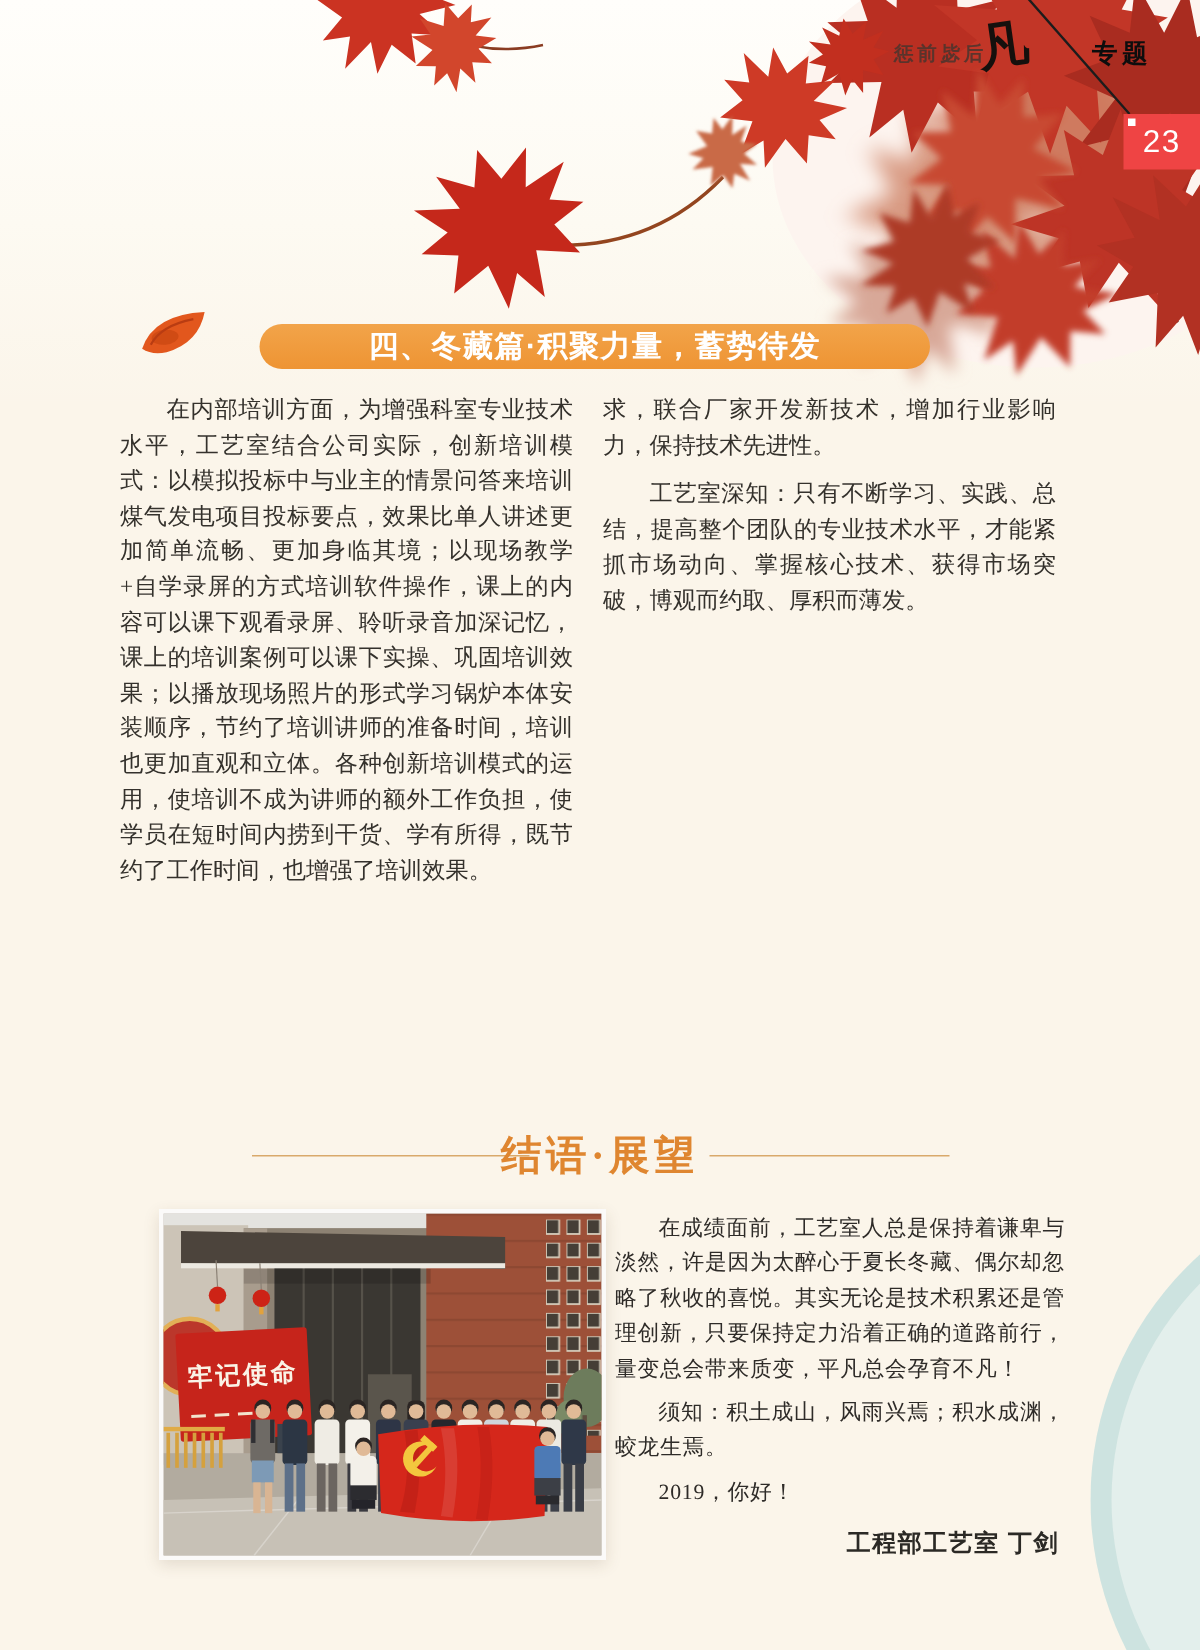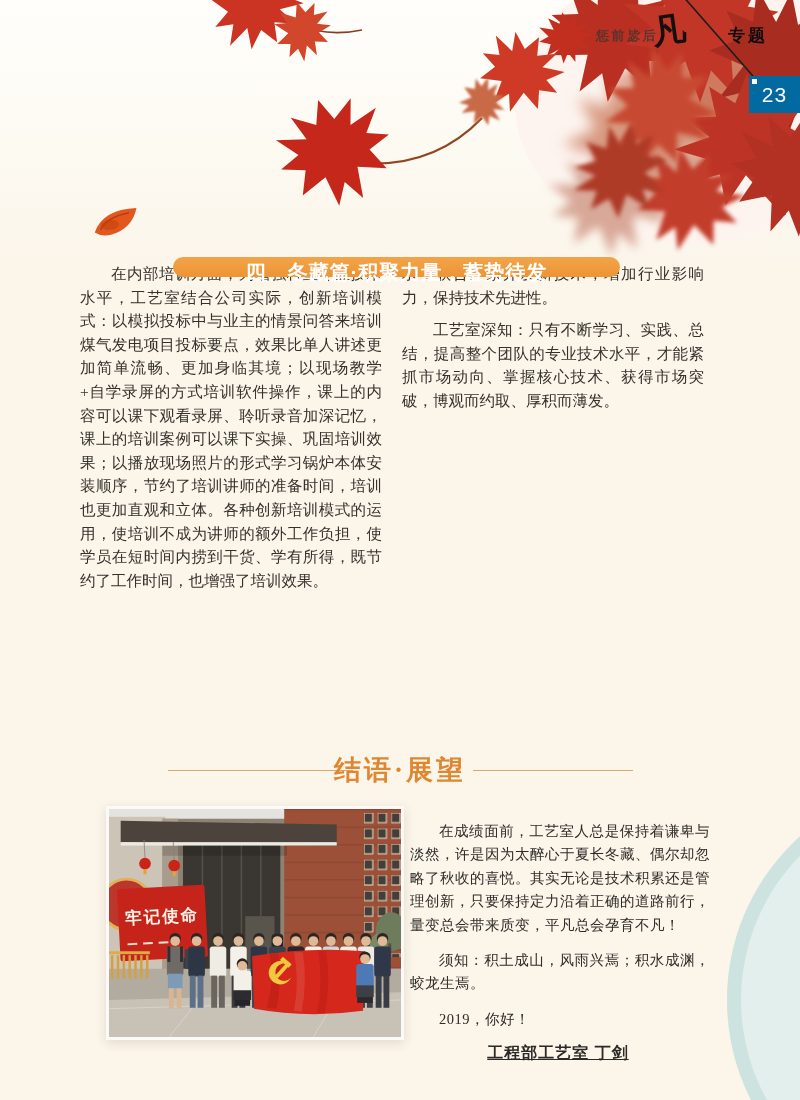--- a/index.html
+++ b/index.html
@@ -16,30 +16,30 @@
 
   .leaves { position:absolute; top:0; left:0; z-index:2; pointer-events:none; }
 
   .brand { position:absolute; left:596px; top:27px; z-index:3;
     font:bold 13px "Liberation Sans",sans-serif; color:rgba(66,52,46,.8); letter-spacing:2.5px; }
   .brand-mark { position:absolute; left:652px; top:8px; z-index:3;
     font:bold 34px "Liberation Serif",serif; color:#15100d; transform:rotate(-8deg); }
   .tab { position:absolute; left:728px; top:24px; z-index:3;
     font:bold 17px "Liberation Sans",sans-serif; color:#0d0d0d; letter-spacing:3px; }
   .pagebox { position:absolute; left:749px; top:76px; width:51px; height:37px; z-index:3;
-    background:#0369a1; color:#fff; font:400 21px "Liberation Sans",sans-serif;
+    background:#ef4444; color:#fff; font:400 21px "Liberation Sans",sans-serif;
     text-align:center; line-height:37px; letter-spacing:1px; }
   .pagebox::before { content:""; position:absolute; left:3px; top:3px; width:5px; height:5px; background:#fff; }
 
   .small-leaf { position:absolute; left:90px; top:204px; z-index:2; transform:rotate(-6deg); }
 
-  .banner { position:absolute; left:173px; top:216px; width:447px; height:20px; z-index:3;
+  .banner { position:absolute; left:173px; top:216px; width:447px; height:30px; z-index:3;
     border-radius:15px; background:linear-gradient(180deg,#f2a44a,#ee9433);
     color:#fff; text-align:center; font:bold 20px "Liberation Sans",sans-serif;
-    line-height:30px; letter-spacing:1px;margin-top:41px; }
+    line-height:30px; letter-spacing:1px; }
 
   .col { position:absolute; top:262px; width:302px; z-index:2; }
   .col.left  { left:80px; }
   .col.right { left:402px;font-family:Liberation Serif, serif; }
   .col p { font-size:15.5px; line-height:23.6px; color:#34312c;
     text-align:justify; text-indent:2em; margin-bottom:9px; }
   .col p.noindent { text-indent:0; }
 
   .concl-head { position:absolute; top:752px; left:0; width:800px; height:40px; z-index:2; }
   .concl-title { position:absolute; left:0; right:0; top:0; text-align:center;
@@ -48,24 +48,24 @@
   .rule.l { left:168px; width:185px; }
   .rule.r { left:473px; width:160px; }
 
   .photo { position:absolute; left:106px; top:806px; width:298px; height:234px; z-index:2;
     background:#cfc9c0; border:3px solid rgba(255,255,255,.9);
     box-shadow:0 3px 10px rgba(90,70,40,.15); }
   .photo svg { display:block; }
 
   .concl-text { position:absolute; left:410px; top:808px; width:300px; z-index:2; }
   .concl-text p { font-size:14.5px; line-height:23.4px; color:#2e2b28;
-    text-align:justify; text-indent:2em; letter-spacing:.5px; margin-bottom:6px;margin-top:12px; }
-  .signature { margin-top:12px; text-align:center;
+    text-align:justify; text-indent:2em; letter-spacing:.5px; margin-bottom:6px; }
+  .signature { margin-top:12px; text-align:right;
     font:bold 16px "Liberation Sans",sans-serif; color:#2b2925;
-    letter-spacing:1px; padding-right:4px;text-decoration:underline; }
+    letter-spacing:1px; padding-right:4px; }
 </style>
 </head>
 <body>
 
 <div class="teal-circle"></div>
 <div class="top-glow"></div>
 
 <svg class="leaves" width="800" height="270" viewBox="0 0 800 270" aria-hidden="true">
   <defs>
     <path id="mleaf" d="M0,-52 L9,-30 L30,-44 L22,-20 L50,-28 L34,-8 L54,0 L32,8 L42,30 L16,20 L12,50 L0,30 L-12,50 L-16,20 L-42,30 L-32,8 L-54,0 L-34,-8 L-50,-28 L-22,-20 L-30,-44 L-9,-30 Z"></path>

